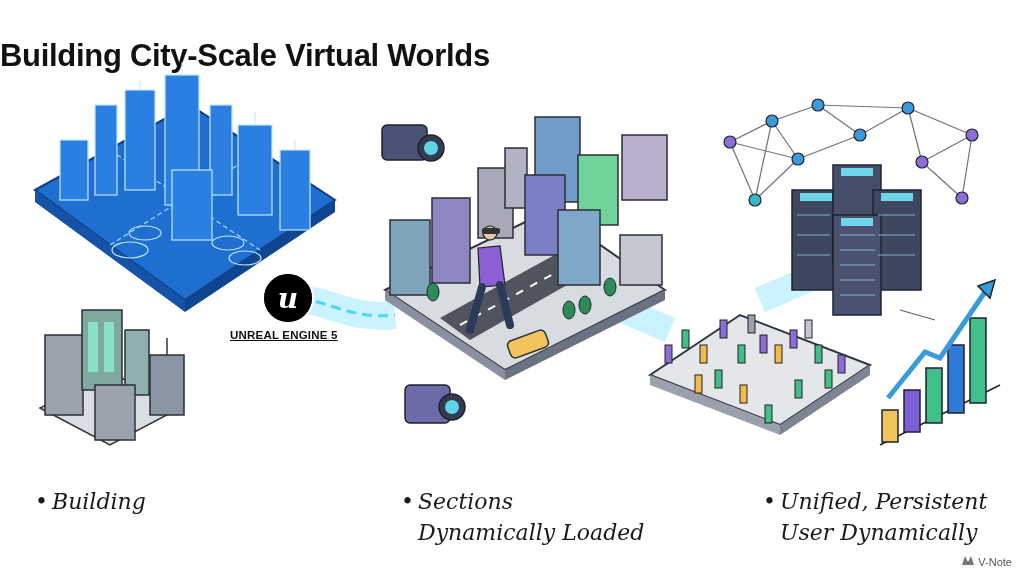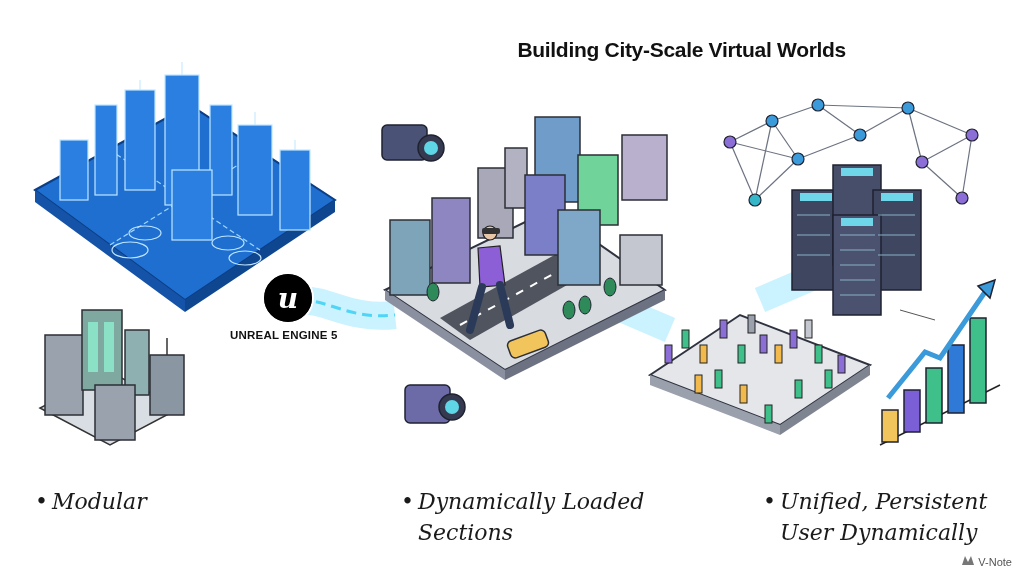--- a/index.html
+++ b/index.html
@@ -1,25 +1,25 @@
 <!DOCTYPE html>
 <html><head>
 <meta charset="utf-8">
 <style>
   html, body { margin:0; padding:0; background:#ffffff; }
   body { width:1024px; height:572px; position:relative; overflow:hidden; font-family:"Liberation Sans", sans-serif; }
-  .title { position:absolute; left:0; top:38px; width:846px; text-align:right; font-family:"Liberation Sans", sans-serif; font-weight:bold; font-size:21px; color:#111111; letter-spacing:-0.3px; }
+  .title { position:absolute; left:0; top:38px; width:846px; text-align:left; font-family:"Liberation Sans", sans-serif; font-weight:bold; font-size:31px; color:#111111; letter-spacing:-0.3px; }
   .scene { position:absolute; left:0; top:0; width:1024px; height:572px; }
   .bullet { position:absolute; font-family:"DejaVu Serif", "Liberation Serif", serif; font-style:italic; font-size:22px; line-height:31px; color:#1a1a1a; }
   .bullet .dot { position:absolute; left:-17px; top:0; font-style:normal; }
   .b1 { left:52px; top:486px; width:300px; }
   .b2 { left:418px; top:486px; width:300px; }
   .b3 { left:780px; top:486px; width:240px; }
   .watermark { position:absolute; right:12px; bottom:4px; font-size:11px; color:#555; display:flex; align-items:flex-start; gap:4px; font-family:"Liberation Sans", sans-serif; }
-  .ue-label { position:absolute; left:230px; top:329px; font-family:"Liberation Sans", sans-serif; font-weight:bold; font-size:11.5px; color:#111; letter-spacing:0.2px; }
+  .ue-label { position:absolute; left:230px; top:329px; font-family:"Liberation Sans", sans-serif; font-weight:bold; font-size:11.5px; color:#111; letter-spacing:0.2px;text-decoration:underline; }
 </style>
 </head>
 <body>
 
 <div class="title">Building City-Scale Virtual Worlds</div>
 
 <svg class="scene" viewBox="0 0 1024 572" xmlns="http://www.w3.org/2000/svg">
   <defs>
     <linearGradient id="glowGrad" x1="0" x2="1">
       <stop offset="0" stop-color="#7fe9ff" stop-opacity="0.9"></stop>
@@ -229,26 +229,26 @@
     <rect x="970" y="318" width="16" height="85" fill="#3fbf8a"></rect>
     <polyline points="888,398 925,352 940,358 985,292" fill="none" stroke="#3b9ad9" stroke-width="5"></polyline>
     <polygon points="978,286 995,280 990,298" fill="#3b9ad9"></polygon>
   </g>
 </svg>
 
 <div class="ue-label">UNREAL ENGINE 5</div>
 
 <div class="bullet b1">
   <span class="dot">•</span>
-  <div>Modular</div>
+  <div>Building</div>
 </div>
 <div class="bullet b2">
   <span class="dot">•</span>
+  <div>Sections</div>
   <div>Dynamically Loaded</div>
-  <div>Sections</div>
 </div>
 <div class="bullet b3">
   <span class="dot">•</span>
   <div>Unified, Persistent</div>
   <div>User Dynamically</div>
 </div>
 
 <div class="watermark">
   <svg width="12" height="9" viewBox="0 0 12 9">
       <polygon points="0,9 3,0 6,6 9,0 12,9" fill="#777"></polygon>

